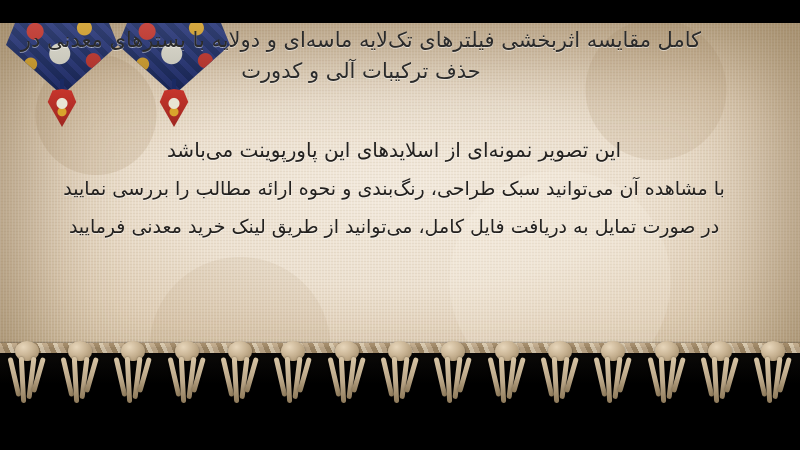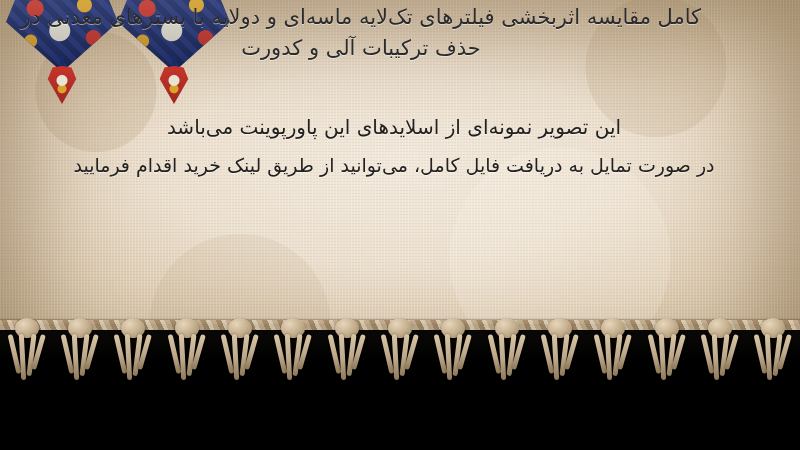--- a/index.html
+++ b/index.html
@@ -13,20 +13,21 @@
     overflow: hidden;
     font-family: "DejaVu Sans", sans-serif;
   }
 
   #slide {
     position: relative;
     width: 800px;
     height: 416px;
     overflow: hidden;
     background: #d946ef;
+    margin-top: 23px;
   }
 
   
   .bg-base {
     position: absolute;
     inset: 0;
     background:
       radial-gradient(ellipse 70% 55% at 50% 40%, #f2e9dc 0%, #ece0cf 42%, #ddcbb2 72%, #c7b393 100%),
       linear-gradient(90deg, #bda88a 0%, #e9ddca 10%, #f1e8da 50%, #e7dac6 90%, #bca88b 100%);
   }
@@ -227,21 +228,22 @@
     <div class="med-body"></div>
     <div class="med-edge"></div>
     <div class="med-stem"></div>
     <div class="med-drop"></div>
   </div>
 
   <div class="title-block">کامل مقایسه اثربخشی فیلترهای تک‌لایه ماسه‌ای و دولایه با بسترهای معدنی در حذف ترکیبات آلی و کدورت</div>
 
   <div class="body-block">
     <div class="body-line l1">این تصویر نمونه‌ای از اسلایدهای این پاورپوینت می‌باشد</div>
-    <div class="body-line l3">در صورت تمایل به دریافت فایل کامل، می‌توانید از طریق لینک خرید اقدام فرمایید</div>
+    <div class="body-line l2">با مشاهده آن می‌توانید سبک طراحی، رنگ‌بندی و نحوه ارائه مطالب را بررسی نمایید</div>
+    <div class="body-line l3">در صورت تمایل به دریافت فایل کامل، می‌توانید از طریق لینک خرید معدنی فرمایید</div>
   </div>
 
   <div class="dark-band"></div>
   <div class="rope"></div>
   <div class="fringe" id="fringe">
       <div class="tassel" style="left: 3.66667px;">
         <div class="knot"></div>
         <div class="strand s1"></div>
         <div class="strand s2"></div>
         <div class="strand s3"></div>

